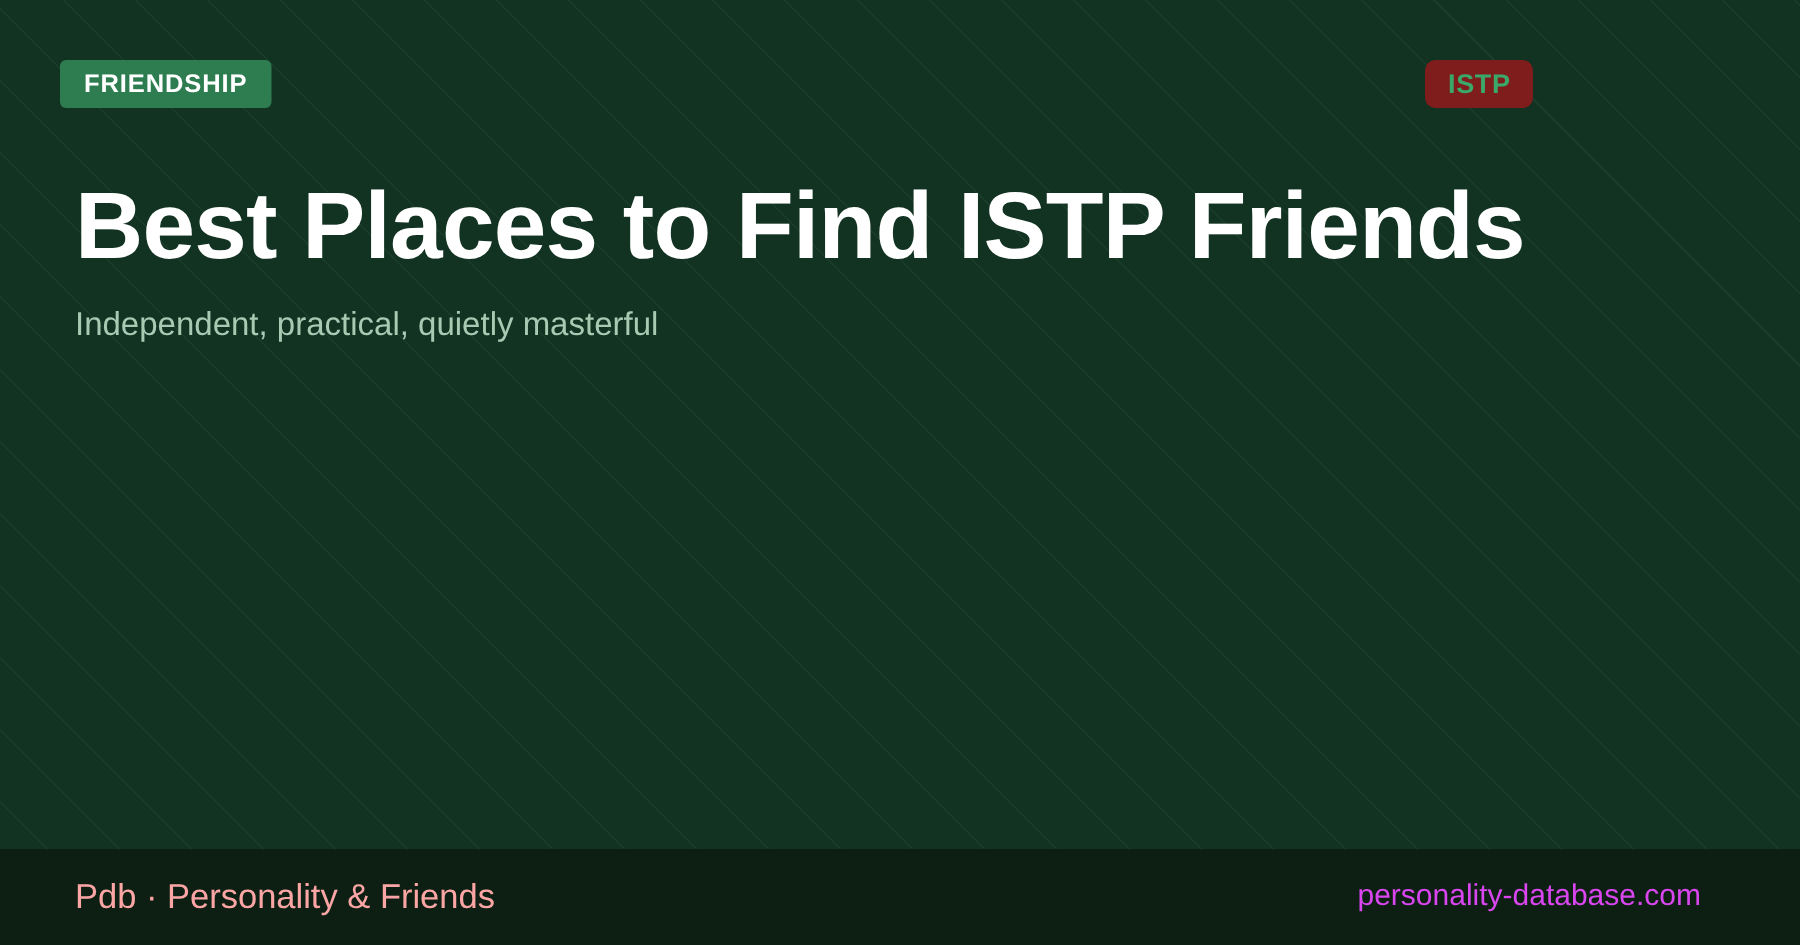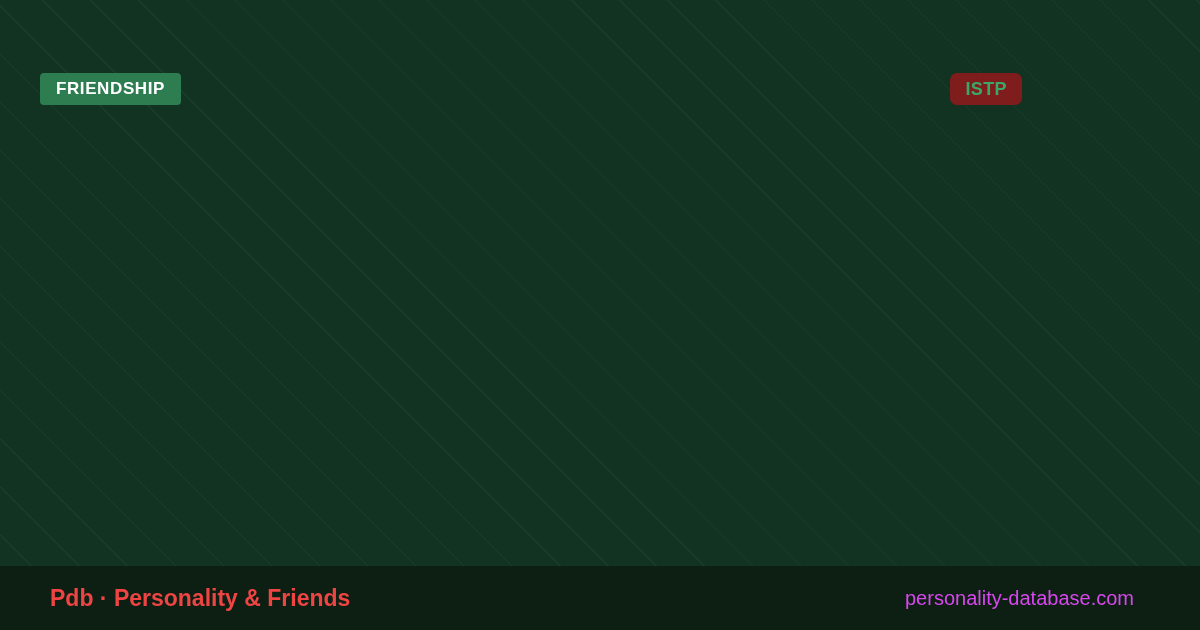--- a/index.html
+++ b/index.html
@@ -48,21 +48,20 @@
     height: 630px;
   }
 
   
   .badge-row {
     position: absolute;
     left: 0;
     top: 40px;
     width: 1060px;
     height: 32px;
-    margin-top: 33px;
   }
 
   .badge-category {
     position: absolute;
     left: 40px;
     top: 0;
     height: 32px;
     padding: 0 16px;
     border-radius: 4px;
     background-color: #2e7d51;
@@ -135,23 +134,23 @@
     position: relative;
     width: 1200px;
     height: 64px;
   }
 
   .footer-brand {
     position: absolute;
     left: 50px;
     top: 50%;
     transform: translateY(-50%);
-    color: #ef4444;
+    color: #fca5a5;
     font-size: 23px;
-    font-weight: bold;
+    font-weight: normal;
     white-space: nowrap;
   }
 
   .footer-url {
     position: absolute;
     right: 66px;
     top: 50%;
     transform: translateY(-50%);
     color: #d946ef;
     font-size: 20px;
@@ -166,20 +165,24 @@
 
   <div class="stripes"></div>
 
   <div class="content">
 
     <div class="badge-row">
       <span class="badge-category">FRIENDSHIP</span>
       <span class="badge-type">ISTP</span>
     </div>
 
+    <div class="headline">
+      <h1 class="title">Best Places to Find ISTP Friends</h1>
+      <p class="subtitle">Independent, practical, quietly masterful</p>
+    </div>
 
   </div>
 
   <div class="footer">
     <div class="footer-inner">
       <span class="footer-brand">Pdb · Personality &amp; Friends</span>
       <span class="footer-url">personality-database.com</span>
     </div>
   </div>
 

